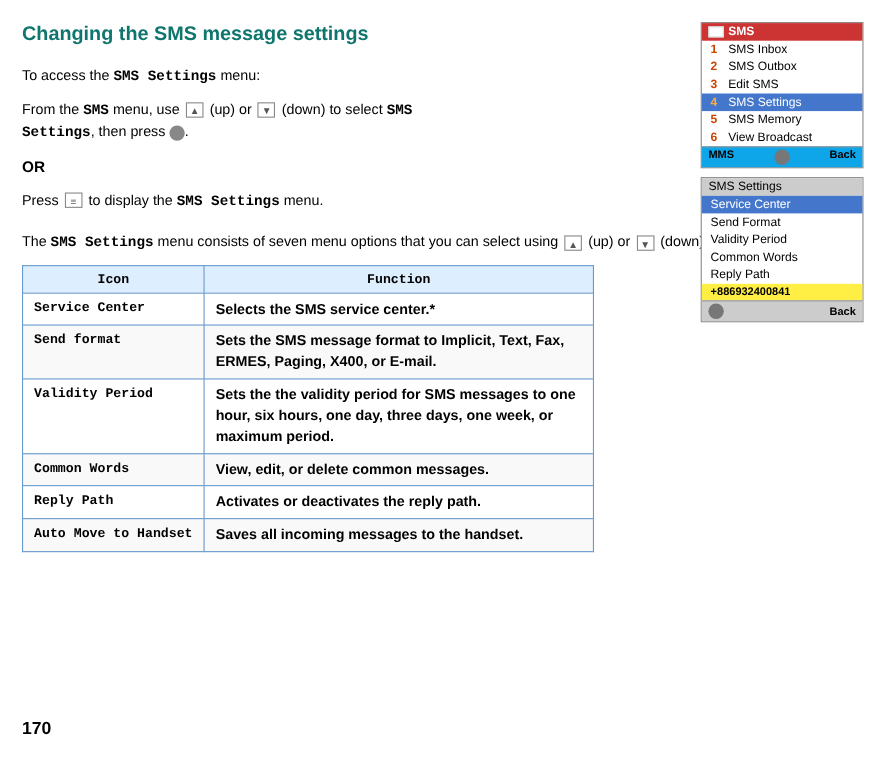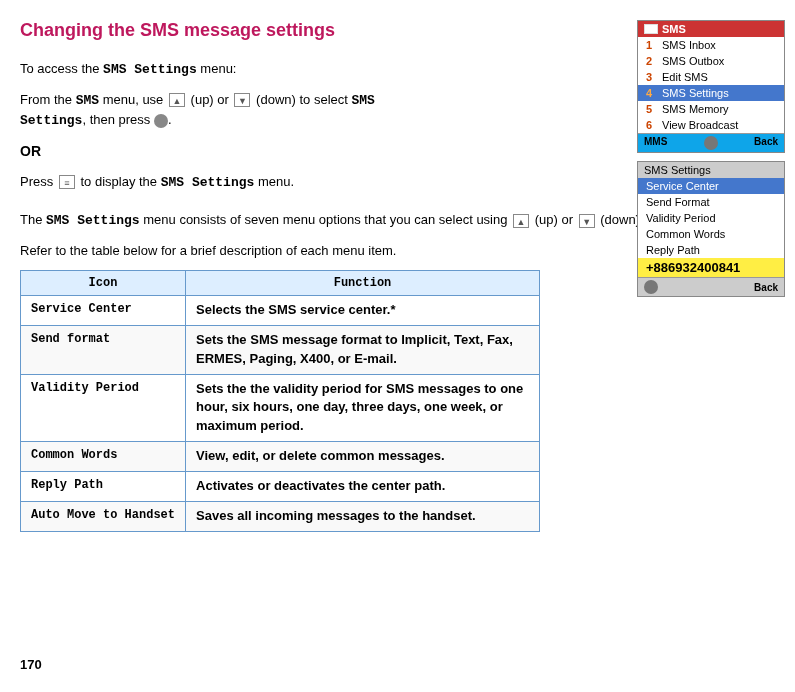--- a/index.html
+++ b/index.html
@@ -9,25 +9,25 @@
       background: #fff;
       width: 795px;
       min-height: 692px;
       padding: 20px 30px 20px 20px;
       color: #000;
     }
     .page-number {
       position: absolute;
       left: 20px;
       bottom: 20px;
-      font-size: 13px;
+      font-size: 16px;
       font-weight: bold;
     }
     h1 {
-      color: #be185d;
+      color: #0f766e;
       font-size: 18px;
       font-weight: bold;
       margin-bottom: 18px;
     }
     p {
       margin-bottom: 10px;
       line-height: 1.5;
     }
     .bold { font-weight: bold; font-family: 'Courier New', monospace; }
     .or-line {
@@ -162,21 +162,21 @@
       color: #000;
     }
     .sms-settings-item.active {
       background: #4477cc;
       color: #fff;
     }
     .sms-settings-phone-num {
       background: #ffee44;
       color: #000;
       padding: 2px 8px;
-      font-size: 13px;
+      font-size: 10px;
       font-weight: bold;
     }
     .sms-settings-footer {
       background: #cccccc;
       display: flex;
       justify-content: space-between;
       align-items: center;
       padding: 2px 6px;
       font-size: 10px;
       font-weight: bold;
@@ -263,23 +263,20 @@
   Press <span class="icon-box">≡</span> to display the
   <span class="bold">SMS Settings</span> menu.
 </p>
 
 <div class="section-gap">
   <p>
     The <span class="bold">SMS Settings</span> menu consists of seven menu options that you can
     select using <span class="icon-box">▲</span> (up) or
     <span class="icon-box">▼</span> (down).
   </p>
-  <p>
-    Refer to the table below for a brief description of each menu item.
-  </p>
 </div>
 
 <table class="settings-table">
   <thead>
     <tr>
       <th>Icon</th>
       <th>Function</th>
     </tr>
   </thead>
   <tbody id="settings-table-body">
@@ -294,21 +291,21 @@
       <tr>
       <td>Validity Period</td>
       <td>Sets the the validity period for SMS messages to one hour, six hours, one day, three days, one week, or maximum period.</td>
     </tr>
       <tr>
       <td>Common Words</td>
       <td>View, edit, or delete common messages.</td>
     </tr>
       <tr>
       <td>Reply Path</td>
-      <td>Activates or deactivates the center path.</td>
+      <td>Activates or deactivates the reply path.</td>
     </tr>
       <tr>
       <td>Auto Move to Handset</td>
       <td>Saves all incoming messages to the handset.</td>
     </tr>
     </tbody>
 </table>
 
 <div class="page-number">170</div>
 

